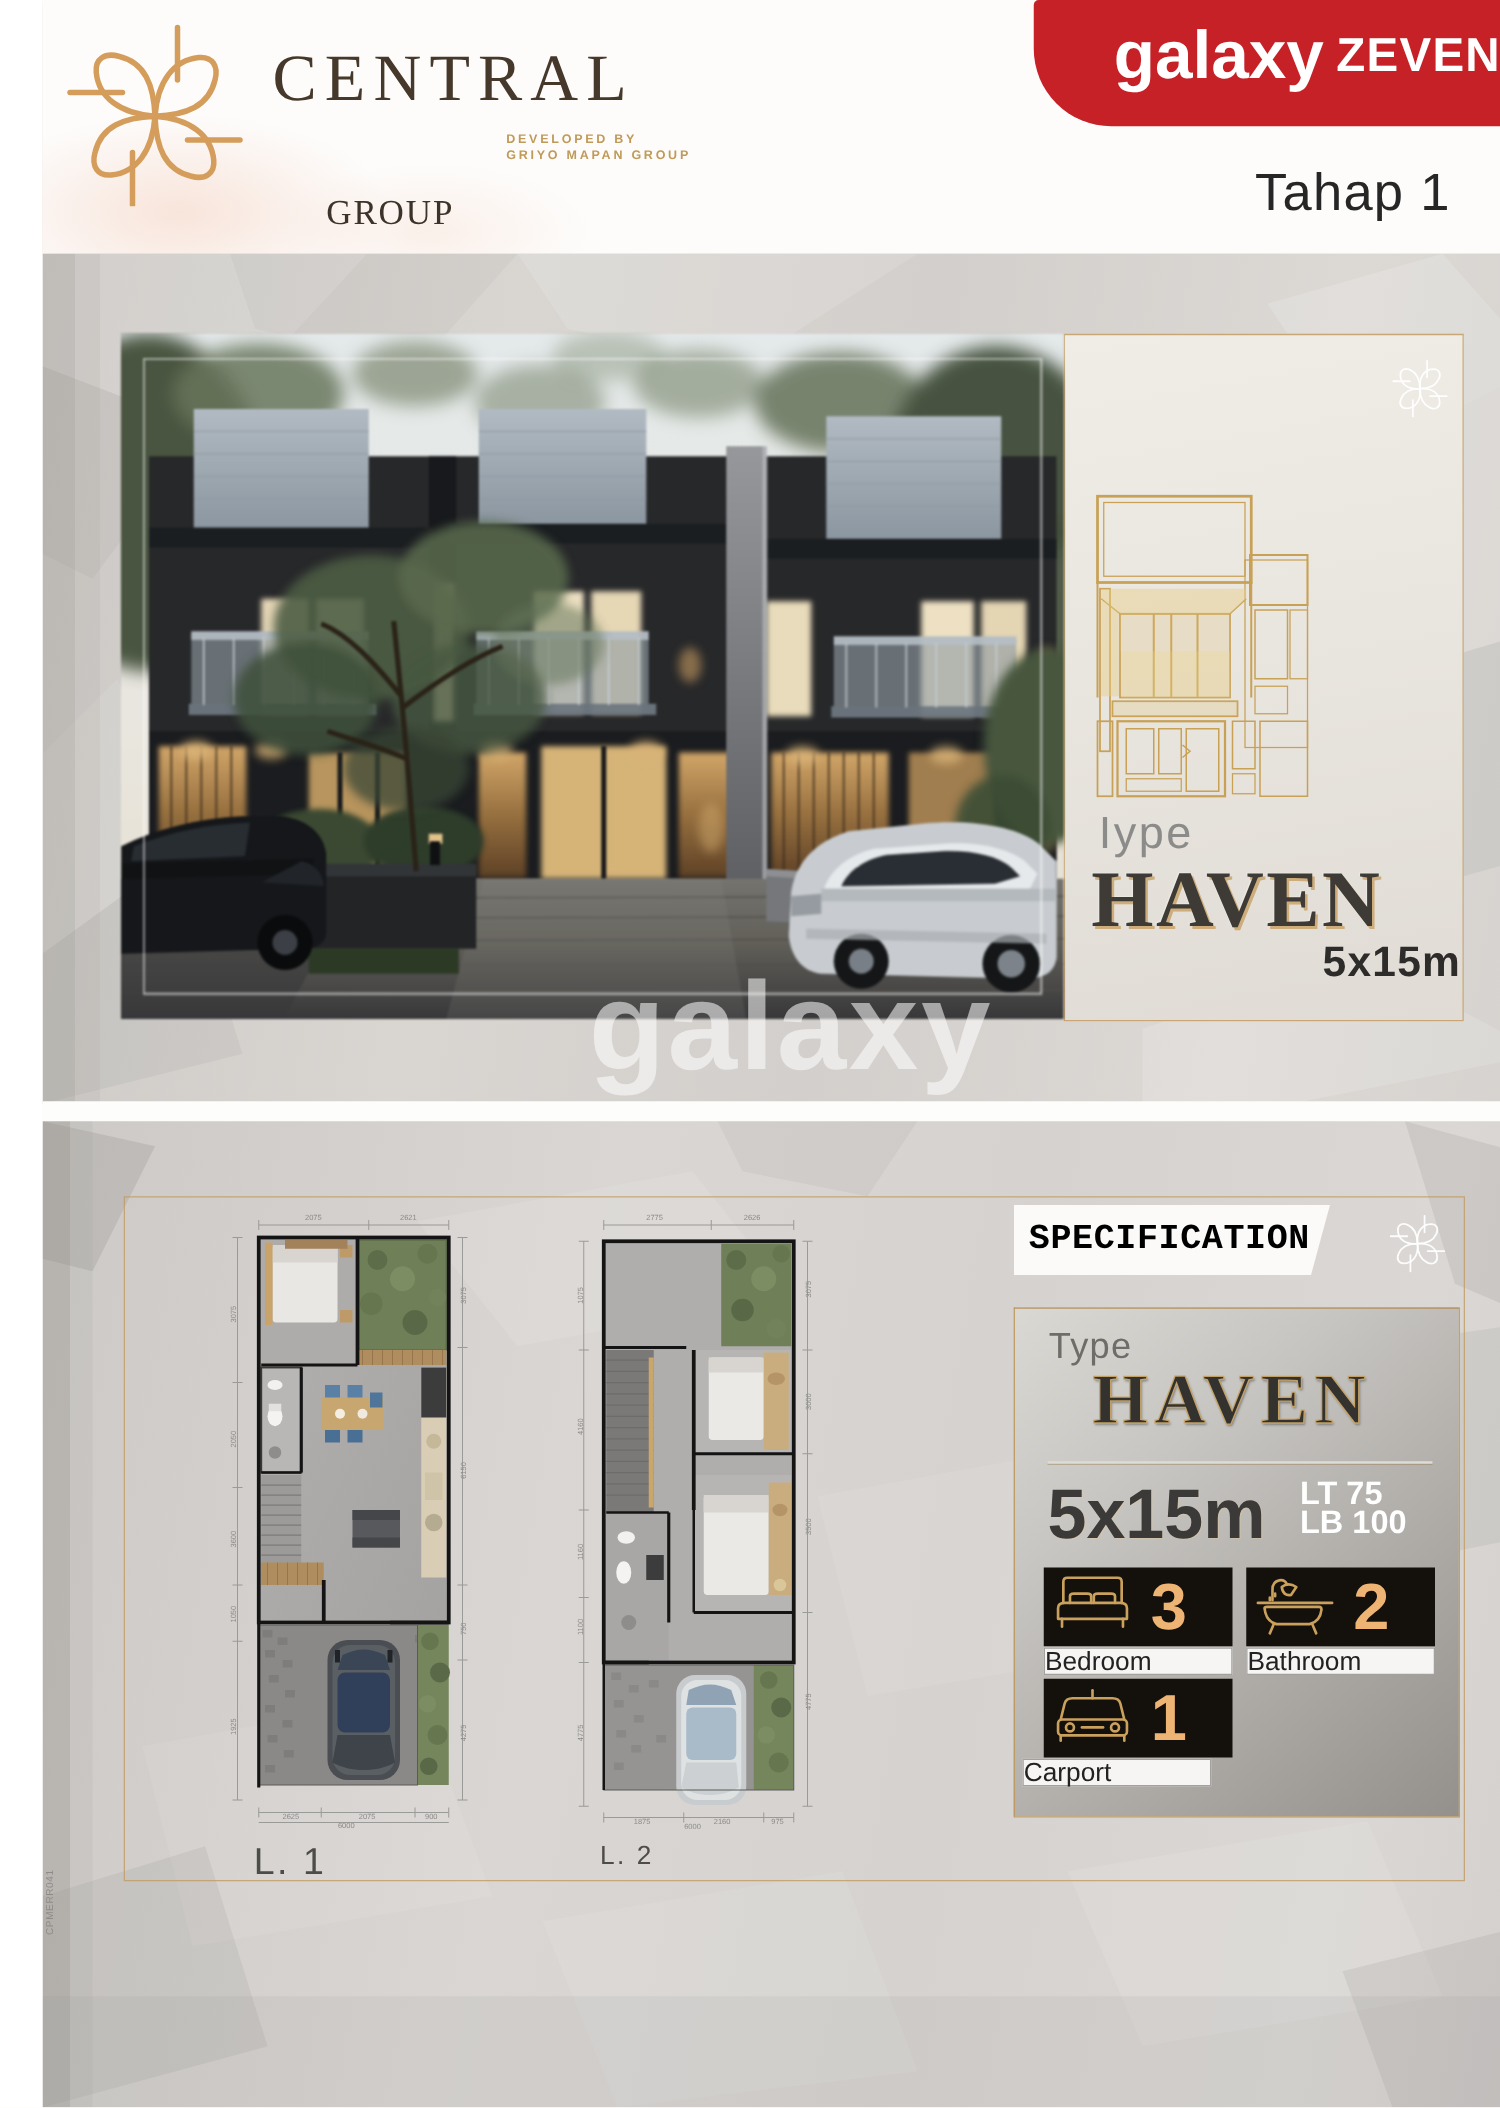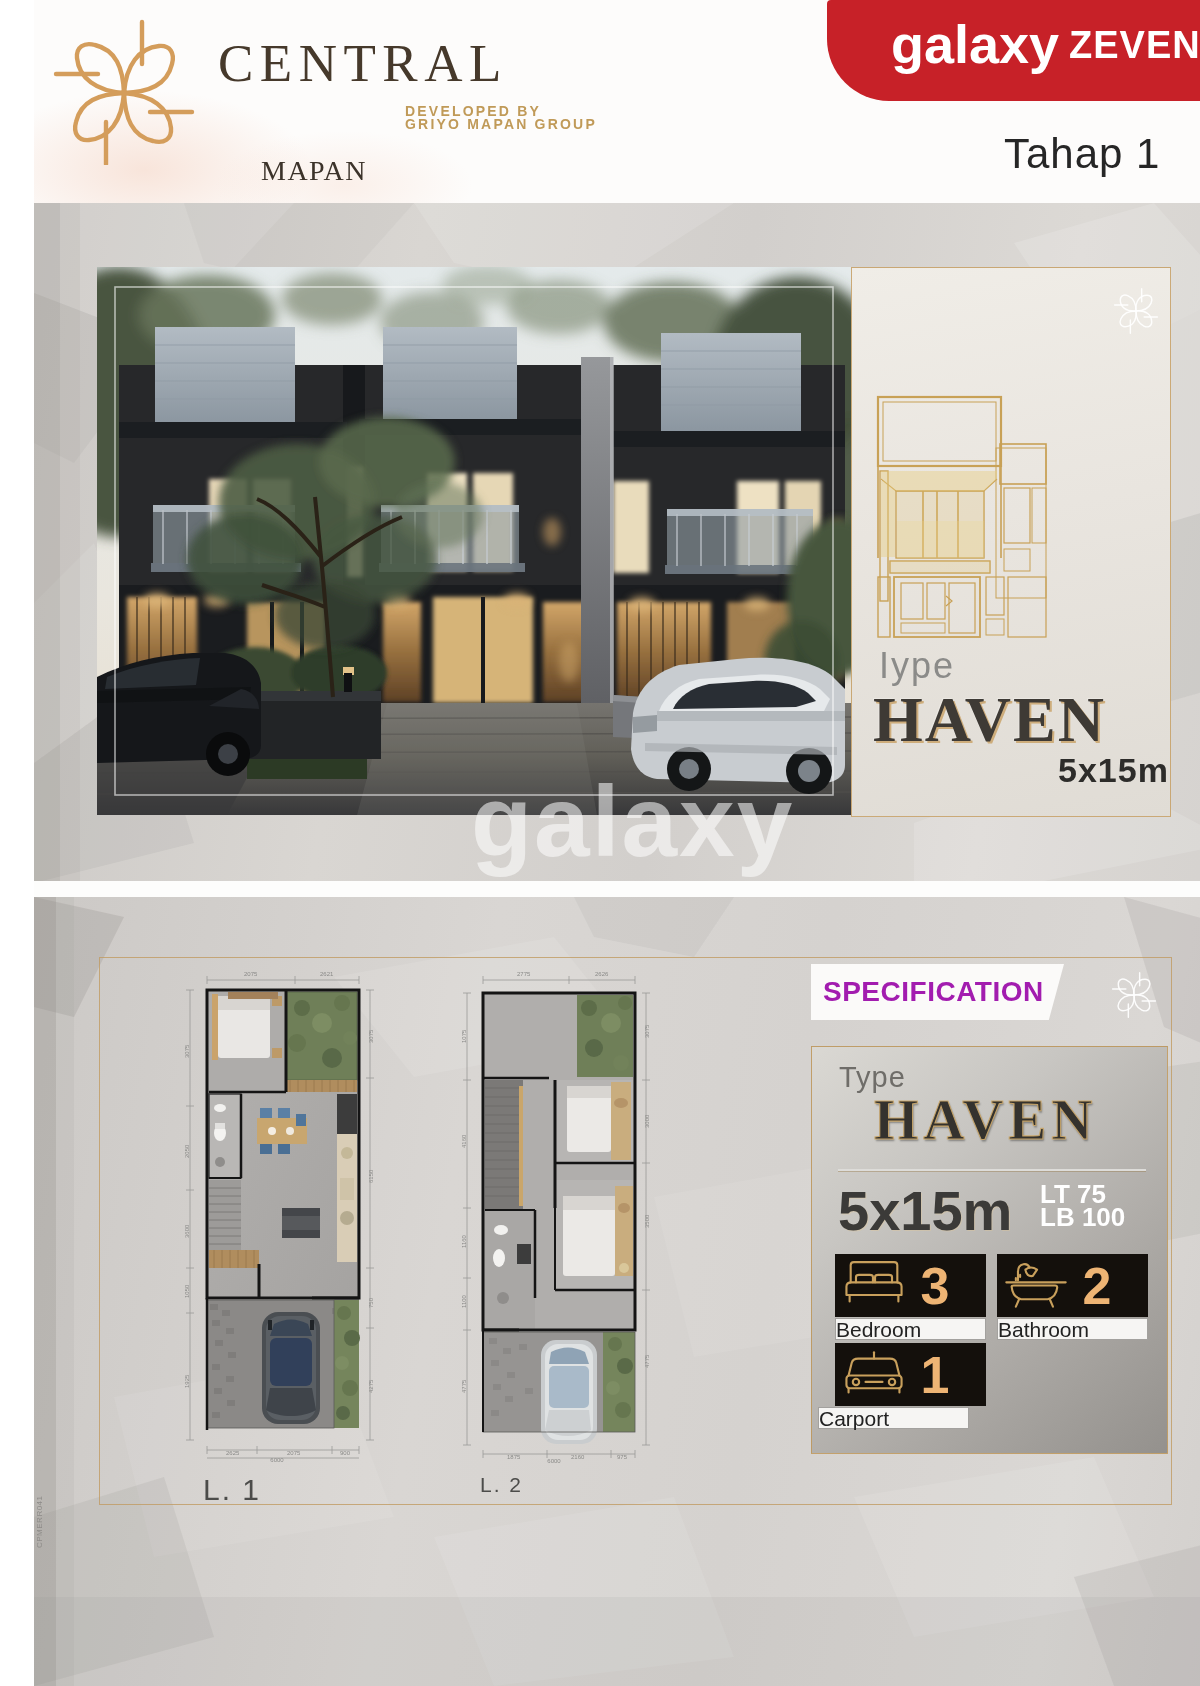--- a/index.html
+++ b/index.html
@@ -15,21 +15,21 @@
   .blush1{left:-60px;top:90px;width:340px;height:160px;border-radius:50%;
     background:radial-gradient(ellipse at center, rgba(243,205,186,.5), rgba(243,205,186,0) 70%);}
   .blush2{left:180px;top:130px;width:260px;height:110px;border-radius:50%;
     background:radial-gradient(ellipse at center, rgba(246,216,200,.35), rgba(246,216,200,0) 70%);}
   .cp-line1{left:184px;top:33px;font-family:"Liberation Serif",serif;font-size:53px;
     letter-spacing:6.5px;color:#46392b;font-weight:400;}
   .cp-line2{left:184px;top:85px;font-family:"Liberation Serif",serif;font-size:58px;
     letter-spacing:5px;color:#46392b;}
   .cp-merr{left:227px;top:155px;font-family:"Liberation Serif",serif;font-size:28px;
     letter-spacing:1.5px;color:#3c332a;}
-  .devby{left:371px;top:105px;font-size:14px;letter-spacing:2.2px;color:#c09a58;line-height:13px;font-weight:bold;}
+  .devby{left:371px;top:105px;font-size:10px;letter-spacing:2.2px;color:#c09a58;line-height:13px;font-weight:bold;}
   #redbanner{left:793px;top:0;width:407px;height:101px;background:#c72128;
     border-radius:4px 0 0 62px;}
   .galaxy-w{position:absolute;left:64px;top:13px;font-size:54px;font-weight:bold;color:#fff;letter-spacing:0px;}
   .zeven-w{position:absolute;left:242px;top:24px;font-size:38px;font-weight:bold;color:#fff;letter-spacing:1px;}
   .tahap{left:970px;top:130px;font-size:42px;color:#262626;letter-spacing:1px;}
 
   
   #midband{left:0;top:203px;width:1200px;height:680px;
     background:linear-gradient(100deg,#cbc8c5 0%,#d9d6d2 30%,#d2cfcc 55%,#dcd9d5 80%,#d5d2cf 100%);}
   #rpanel{left:817px;top:267px;width:320px;height:550px;
@@ -47,22 +47,22 @@
   #whitegap{left:0;top:881px;width:1200px;height:16px;background:#fdfdfc;}
 
   
   #botband{left:0;top:897px;width:1200px;height:789px;
     background:linear-gradient(100deg,#ccc9c6 0%,#d9d6d3 35%,#d5d2cf 60%,#dad7d4 85%,#d2cfcc 100%);}
   #goldframe{left:65px;top:957px;width:1073px;height:548px;border:1.5px solid rgba(193,155,97,.8);box-sizing:border-box;}
   .l1{left:169px;top:1473px;font-size:30px;color:#4c4c4a;letter-spacing:2px;}
   .l2{left:446px;top:1473px;font-size:21px;color:#4c4c4a;letter-spacing:2px;}
   #specbox{left:777px;top:964px;width:253px;height:56px;background:#fbfaf9;
     clip-path:polygon(0 0,100% 0,94% 100%,0 100%);}
-  #specbox span{position:absolute;left:12px;top:12px;font-family:Liberation Sans, sans-serif;
-    font-weight:bold;font-size:28px;letter-spacing:0.5px;color:#a21caf;}
+  #specbox span{position:absolute;left:12px;top:12px;font-family:Liberation Mono, monospace;
+    font-weight:bold;font-size:28px;letter-spacing:0.5px;color:#000000;}
   #specpanel{left:777px;top:1046px;width:357px;height:408px;box-sizing:border-box;
     border:1.5px solid rgba(193,155,97,.9);
     background:linear-gradient(140deg,#dad8d3 0%,#c8c6c2 30%,#aeaba7 65%,#94918d 100%);padding-left:29px;}
   .sp-type{position:absolute;left:27px;top:14px;font-size:29px;color:#6f6d69;letter-spacing:1px;}
   .sp-haven{position:absolute;left:62px;top:40px;font-family:"Liberation Serif",serif;font-weight:bold;
     font-size:57px;letter-spacing:5px;color:#34322e;-webkit-text-stroke:1.1px rgba(204,168,106,.9);
     text-shadow:1px 2px 2px rgba(0,0,0,.35);}
   .sp-rule{position:absolute;left:26px;top:122px;width:308px;height:2px;background:#dddcd9;box-shadow:0 1px 0 rgba(150,120,70,.4);}
   .sp-size{position:absolute;left:26px;top:131px;font-size:56px;font-weight:bold;color:#3b3a38;
     text-shadow:1px 1px 0 rgba(230,200,150,.35);}
@@ -73,21 +73,21 @@
     font-size:21px;color:#222;line-height:22px;box-sizing:border-box;border:1px solid #a3a19e;}
 </style>
 </head>
 <body>
 <div id="page">
 
   <div class="abs" id="topband">
     <div class="abs blush1"></div>
     <div class="abs blush2"></div>
     <div class="abs cp-line1">CENTRAL</div>
-    <div class="abs cp-merr">MAPAN</div>
+    <div class="abs cp-merr">GROUP</div>
     <div class="abs devby">DEVELOPED BY<br>GRIYO MAPAN GROUP</div>
   </div>
   <svg class="abs" id="cplogo" style="left:15px;top:15px" width="150" height="150" viewBox="0 0 150 150">
 <g fill="none" stroke="#d49d5b" stroke-width="4.4" stroke-linecap="round">
 <path d="M75,78 C 77,50 90,33 110,31 C 121,30 126,38 123,49 C 118,70 100,77 75,78 Z"></path>
 <path d="M75,78 C 77,50 90,33 110,31 C 121,30 126,38 123,49 C 118,70 100,77 75,78 Z" transform="rotate(90 75 78)"></path>
 <path d="M75,78 C 77,50 90,33 110,31 C 121,30 126,38 123,49 C 118,70 100,77 75,78 Z" transform="rotate(180 75 78)"></path>
 <path d="M75,78 C 77,50 90,33 110,31 C 121,30 126,38 123,49 C 118,70 100,77 75,78 Z" transform="rotate(270 75 78)"></path>
 <line x1="93" y1="7" x2="93" y2="49"></line>
 <line x1="7" y1="59" x2="49" y2="59"></line>

